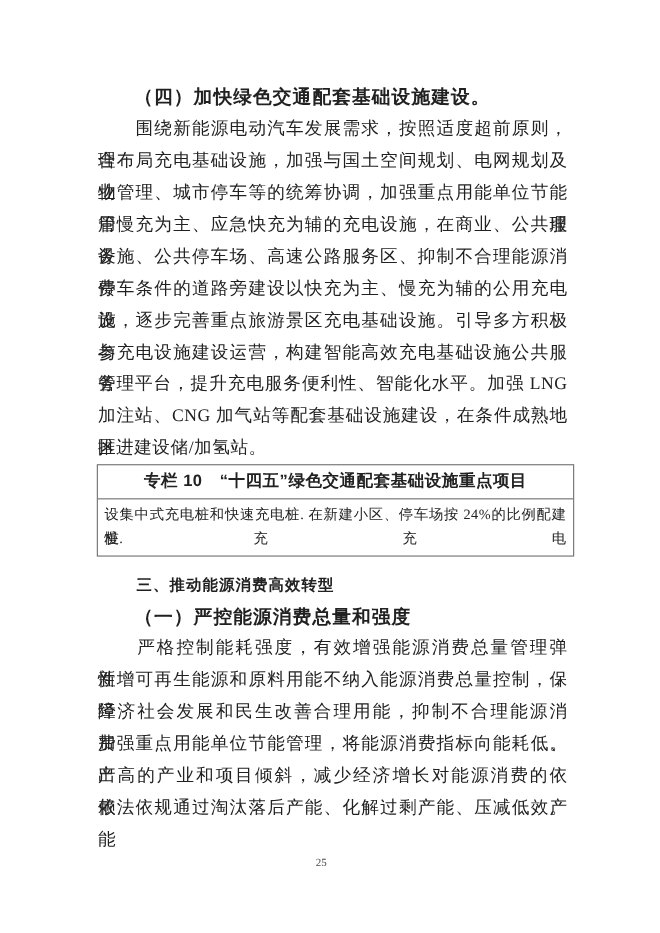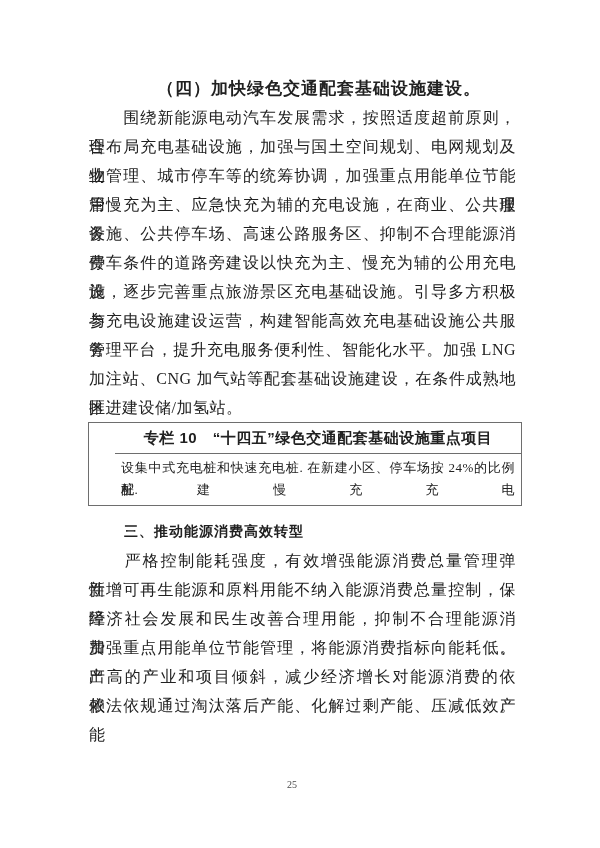--- a/index.html
+++ b/index.html
@@ -15,21 +15,20 @@
   }
   .content{margin-left:89px;width:427px;}
   
   .h-kai{
     font-size:17px;font-weight:bold;
     line-height:29px;height:29px;
     text-indent:33px;
     font-family:"Liberation Serif","DejaVu Serif",serif;
     letter-spacing:1px;
     white-space:nowrap;
-    text-align:center;
   }
   .h-hei{
     font-size:14px;font-weight:bold;
     line-height:29px;height:29px;
     text-indent:35px;
     font-family:"Liberation Sans","DejaVu Sans",sans-serif;
     letter-spacing:1px;
     white-space:nowrap;
     margin-top:11px;
   }
@@ -44,21 +43,20 @@
   }
   .para .line:last-child{text-align-last:left;}
   .para.continues .line:last-child{text-align-last:justify;}
   
   .box{
     margin-left:-1px;
     width:434px;
     border:1px solid #6e6e6e;
     box-sizing:border-box;
     background:#ffffff;
-    padding-left:26px;
   }
   .box-title{
     font-family:"Liberation Sans","DejaVu Sans",sans-serif;
     font-weight:bold;
     font-size:15px;
     line-height:30px;height:30px;
     text-align:center;
     border-bottom:1px solid #6e6e6e;
     letter-spacing:0.5px;
     white-space:nowrap;
@@ -108,20 +106,21 @@
     <div class="box">
       <div class="box-title">专栏 10　“十四五”绿色交通配套基础设施重点项目</div>
       <div class="box-body">
           <div class="line">设集中式充电桩和快速充电桩. 在新建小区、停车场按 24%的比例配建慢充充电</div>
           <div class="line">桩.</div>
         </div>
     </div>
 
     <div class="h-hei">三、推动能源消费高效转型</div>
 
+    <div class="h-kai">（一）严控能源消费总量和强度</div>
 
     <div class="para continues">
         <div class="line">　　严格控制能耗强度，有效增强能源消费总量管理弹性，</div>
         <div class="line">新增可再生能源和原料用能不纳入能源消费总量控制，保障</div>
         <div class="line">经济社会发展和民生改善合理用能，抑制不合理能源消费。</div>
         <div class="line">加强重点用能单位节能管理，将能源消费指标向能耗低、产</div>
         <div class="line">出高的产业和项目倾斜，减少经济增长对能源消费的依赖。</div>
         <div class="line">依法依规通过淘汰落后产能、化解过剩产能、压减低效产能</div>
       </div>
 

